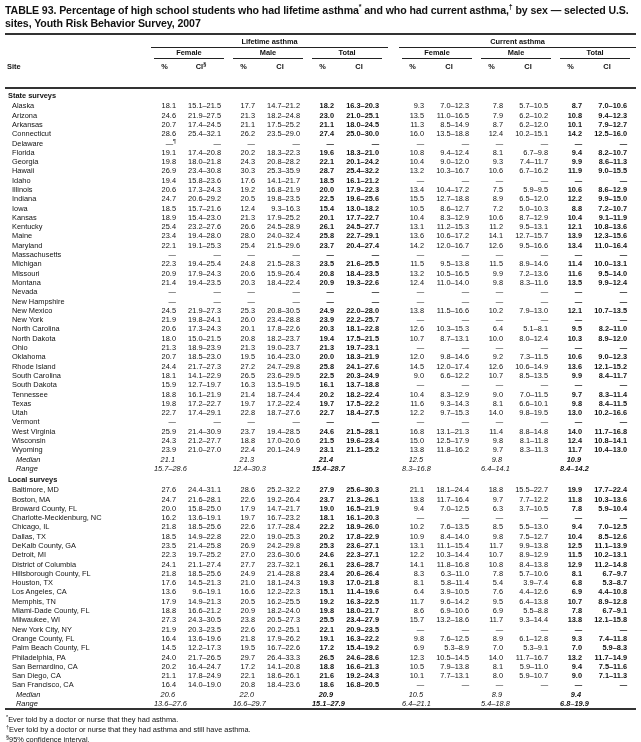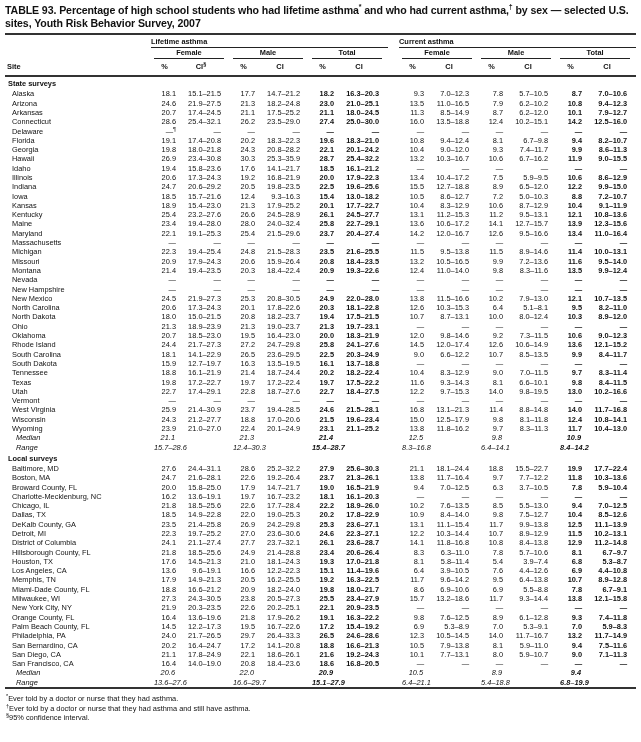--- a/index.html
+++ b/index.html
@@ -4,24 +4,24 @@
 <style>
   html,body{margin:0;padding:0;background:#fff;}
   body{width:641px;height:742px;overflow:hidden;font-family:"Liberation Sans",sans-serif;color:#111;}
   .page{padding:4px 5px 0 5px;}
   .title{font-size:10.6px;font-weight:bold;line-height:12.6px;margin-bottom:4px;letter-spacing:-0.1px;}
   .title sup{font-size:7px;}
   table{border-collapse:collapse;table-layout:fixed;width:631px;border-top:2px solid #333;border-bottom:2px solid #333;}
   th,td{font-size:7.4px;line-height:9px;height:9.3px;padding:0;white-space:nowrap;overflow:hidden;}
   thead th{font-weight:bold;vertical-align:bottom;}
   .group-row th{height:11px;}
-  .group{border-bottom:1px solid #222;text-align:left;padding-bottom:1px;}
+  .group{border-bottom:1px solid #222;text-align:center;padding-bottom:1px;}
   .subgroup-row th{height:10px;}
   .subgroup-row .u{display:block;text-align:center;border-bottom:1px solid #222;margin:0 6px 0 3px;padding-bottom:1px;}
-  .col-row th{border-bottom:2px solid #333;height:12px;padding-bottom:4px;margin-left:8px;}
+  .col-row th{border-bottom:2px solid #333;height:12px;padding-bottom:16px;margin-left:8px;}
   .site-h{text-align:left;padding-left:2px;}
   .pct-h{text-align:center;}
   .ci-h{text-align:center;padding-right:6px;}
   sup{font-size:5.5px;vertical-align:super;line-height:0;}
   td.site{text-align:left;padding-left:7px;}
   tr.section td{font-weight:bold;padding-left:3px;padding-top:1px;height:11px;}
   td.pct{text-align:right;padding-right:2px;}
   td.ci{text-align:right;padding-right:9px;}
   td.bold{font-weight:bold;}
   tr.stat td{font-style:italic;}
@@ -469,20 +469,36 @@
           <td class="ci bold">22.0–28.0</td>
           <td class="spacer"></td>
           <td class="pct">13.8</td>
           <td class="ci">11.5–16.6</td>
           <td class="pct">10.2</td>
           <td class="ci">7.9–13.0</td>
           <td class="pct bold">12.1</td>
           <td class="ci bold">10.7–13.5</td>
         </tr>
         <tr>
+          <td class="site">New York</td>
+          <td class="pct">21.9</td>
+          <td class="ci">19.8–24.1</td>
+          <td class="pct">26.0</td>
+          <td class="ci">23.4–28.8</td>
+          <td class="pct bold">23.9</td>
+          <td class="ci bold">22.2–25.7</td>
+          <td class="spacer"></td>
+          <td class="pct">—</td>
+          <td class="ci">—</td>
+          <td class="pct">—</td>
+          <td class="ci">—</td>
+          <td class="pct bold">—</td>
+          <td class="ci bold">—</td>
+        </tr>
+        <tr>
           <td class="site">North Carolina</td>
           <td class="pct">20.6</td>
           <td class="ci">17.3–24.3</td>
           <td class="pct">20.1</td>
           <td class="ci">17.8–22.6</td>
           <td class="pct bold">20.3</td>
           <td class="ci bold">18.1–22.8</td>
           <td class="spacer"></td>
           <td class="pct">12.6</td>
           <td class="ci">10.3–15.3</td>

